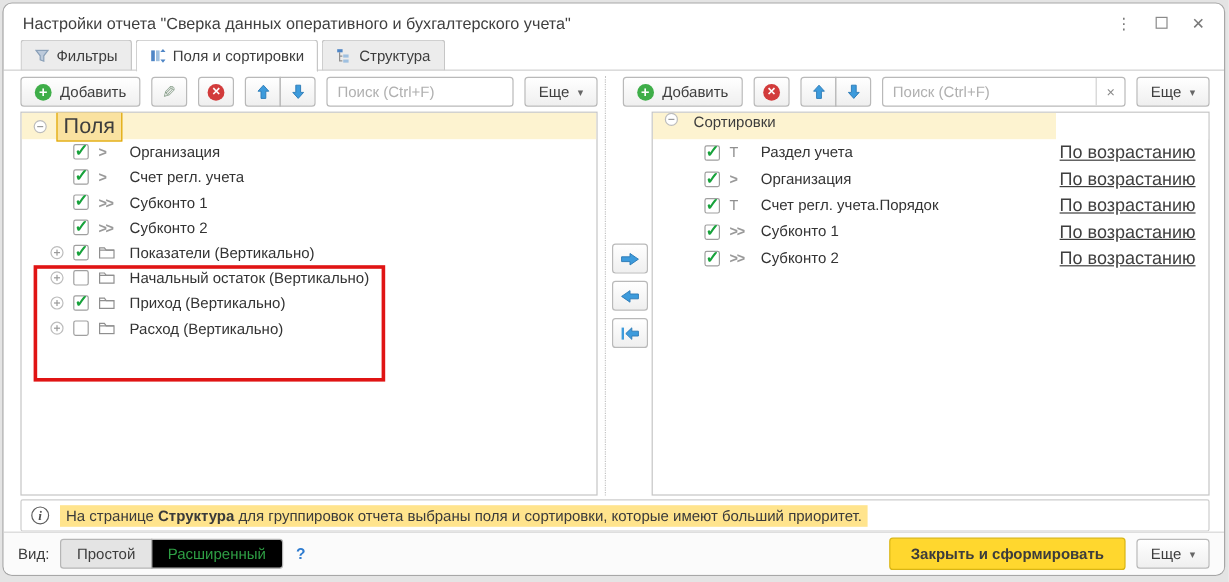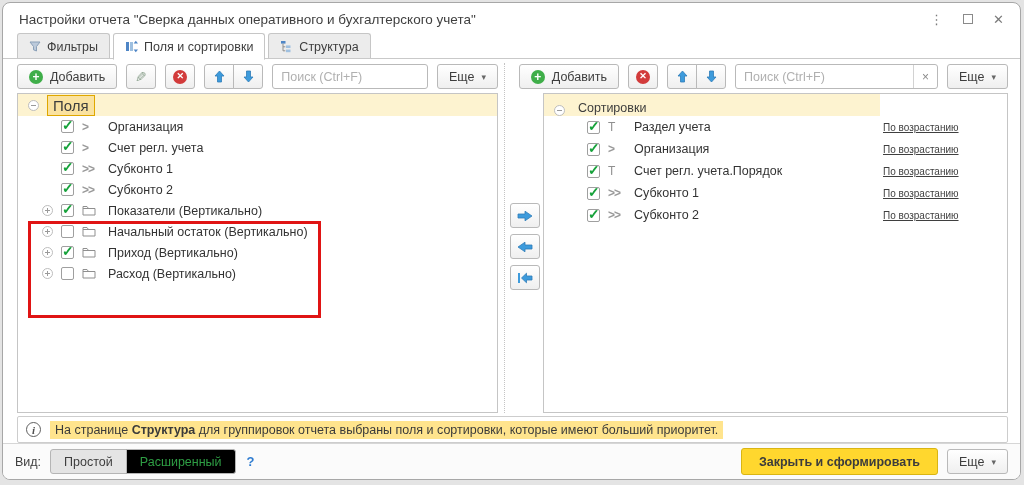--- a/index.html
+++ b/index.html
@@ -56,44 +56,44 @@
   .panel-left { left:0; width:481px; }
   .panel-right { left:526px; right:0; }
   .transfer-col { position:absolute; left:481px; width:45px; top:0; height:320px; }
   .transfer-col::before { content:""; position:absolute; left:6px; top:-30px; bottom:0; border-left:1px dotted #c4c4c4; }
   .transfer-btn { position:absolute; left:12px; width:30px; height:25px; display:flex; align-items:center;
                   justify-content:center; background:linear-gradient(#ffffff,#efefef);
                   border:1px solid #b9b9b9; border-radius:3px; cursor:pointer; }
 
   
   .tree-header { height:22px; display:flex; align-items:center; background:#fdf3d0; }
-  .tree-header .hdr-fill { height:100%; display:flex; align-items:flex-end; }
+  .tree-header .hdr-fill { height:100%; display:flex; align-items:flex-start; }
   .panel-right .tree-header { background:#fff; }
   .panel-right .hdr-fill { width:336px; background:#fdf3d0; }
   .toggle { width:11px; height:11px; border:1px solid #bdbdbd; border-radius:50%;
             background:#fff; position:relative; flex:0 0 auto; cursor:pointer; }
   .toggle::before { content:""; position:absolute; left:2px; right:2px; top:4px; height:1px; background:#9a9a9a; }
   .toggle.plus::after { content:""; position:absolute; top:2px; bottom:2px; left:4px; width:1px; background:#9a9a9a; }
   .hdr-toggle { margin-left:10px; }
   .root-cell { margin-left:8px; background:#fae2a0; border:1px solid #dfa700; padding:1px 5px;
-               font-size:15px; color:#3d3d3d;text-align:center; }
+               font-size:18px; color:#3d3d3d;text-align:center; }
   .root-plain { margin-left:8px; font-size:12.5px; color:#3d3d3d; padding:1px 5px; }
   .row { height:21px; display:flex; align-items:center; padding-left:24px; font-size:12.5px; color:#333; cursor:default; }
   .panel-right .row { height:22px; }
   .slot-toggle { width:19px; display:flex; }
   .checkbox { width:13px; height:13px; border:1px solid #9f9f9f; border-radius:2px; background:#fff;
               margin-right:8px; position:relative; flex:0 0 auto; cursor:pointer; }
   .checkbox.checked::after { content:"✓"; position:absolute; left:0; top:-4px; font-size:14px;
                              font-weight:bold; color:#17a23b; }
   .slot-icon { width:26px; color:#8f8f8f; font-size:12px; display:flex; align-items:center; }
   .chev { letter-spacing:-1px; font-weight:bold; color:#9a9a9a; }
   .t-ico { color:#8f8f8f; }
   .row-label { white-space:nowrap; }
   .dir-cell { margin-left:auto; width:132px; padding-left:8px; flex:0 0 auto; }
-  .dir-link { font-size:10px; color:#3f3f3f; text-decoration:underline; cursor:pointer; }
+  .dir-link { font-size:15px; color:#3f3f3f; text-decoration:underline; cursor:pointer; }
 
   .red-box { position:absolute; left:10px; top:127px; width:293px; height:97px;
              border:3px solid #e01414; pointer-events:none; z-index:3; }
 
   
   .infobox { position:absolute; left:14px; right:12px; top:357px; height:27px; border:1px solid #cdcdcd;
              border-radius:2px; display:flex; align-items:center; padding:0 8px; background:#fff; }
   .info-icon { width:15px; height:15px; border:1.5px solid #5f5f5f; border-radius:50%; color:#4f4f4f;
                font-family:"Liberation Serif", serif; font-style:italic; font-weight:bold; font-size:11px;
                display:flex; align-items:center; justify-content:center; margin-right:9px; flex:0 0 auto; }

